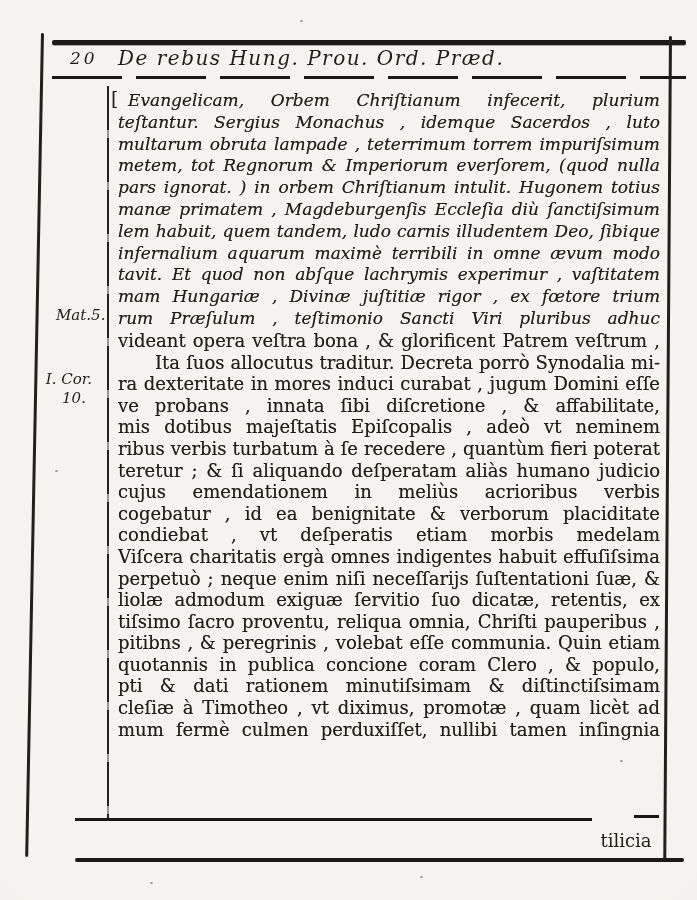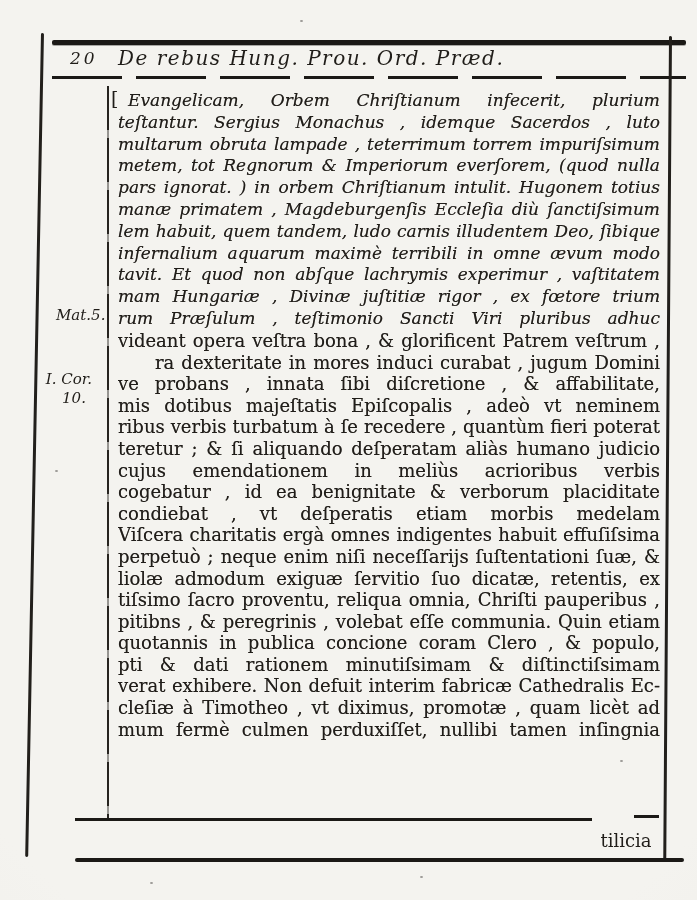--- a/index.html
+++ b/index.html
@@ -87,36 +87,36 @@
       </div>
 
 
     <div class="par quote">
 
     <div class="line rq-line">videant opera veſtra bona , &amp; glorificent Patrem veſtrum , qui</div>
       </div>
 
     <div class="par par2">
 
+    <div class="line p2-line">Ita ſuos allocutus traditur. Decreta porrò Synodalia mi-</div>
         <div class="line p2-line">ra dexteritate in mores induci curabat , jugum Domini eſſe ſua-</div>
         <div class="line p2-line">ve probans , innata ſibi diſcretione , &amp; affabilitate, precioſiſsi-</div>
         <div class="line p2-line">mis dotibus majeſtatis Epiſcopalis , adeò vt neminem aſperio-</div>
         <div class="line p2-line">ribus verbis turbatum à ſe recedere , quantùm fieri poterat , pa-</div>
         <div class="line p2-line">teretur ; &amp; ſi aliquando deſperatam aliàs humano judicio ali-</div>
         <div class="line p2-line">cujus emendationem in meliùs acrioribus verbis perſtringere</div>
         <div class="line p2-line">cogebatur , id ea benignitate &amp; verborum placiditate ſtatim</div>
         <div class="line p2-line">condiebat , vt deſperatis etiam morbis medelam adinveniret.</div>
         <div class="line p2-line">Viſcera charitatis ergà omnes indigentes habuit effuſiſsima</div>
         <div class="line p2-line">perpetuò ; neque enim niſi neceſſarijs ſuſtentationi ſuæ, &amp; fami-</div>
         <div class="line p2-line">liolæ admodum exiguæ ſervitio ſuo dicatæ, retentis, ex affluen-</div>
         <div class="line p2-line">tiſsimo ſacro proventu, reliqua omnia, Chriſti pauperibus , hoſ-</div>
         <div class="line p2-line">pitibns , &amp; peregrinis , volebat eſſe communia. Quin etiam</div>
         <div class="line p2-line">quotannis in publica concione coram Clero , &amp; populo, acce-</div>
         <div class="line p2-line">pti &amp; dati rationem minutiſsimam &amp; diſtinctiſsimam conſue-</div>
-        <div class="line p2-line">verat exhibere. Non defuit interim fabricæ Cathedralis Ec-</div>
         <div class="line p2-line">cleſiæ à Timotheo , vt diximus, promotæ , quam licèt ad ſum-</div>
         <div class="line p2-line">mum fermè culmen perduxiſſet, nullibi tamen inſingnia gen-</div>
       </div>
 
   </div>
 
   <div class="rule catch-rule-a"></div>
   <div class="rule catch-rule-b"></div>
   <div class="catchword">tilicia</div>
   <div class="rule bottom-rule"></div>

